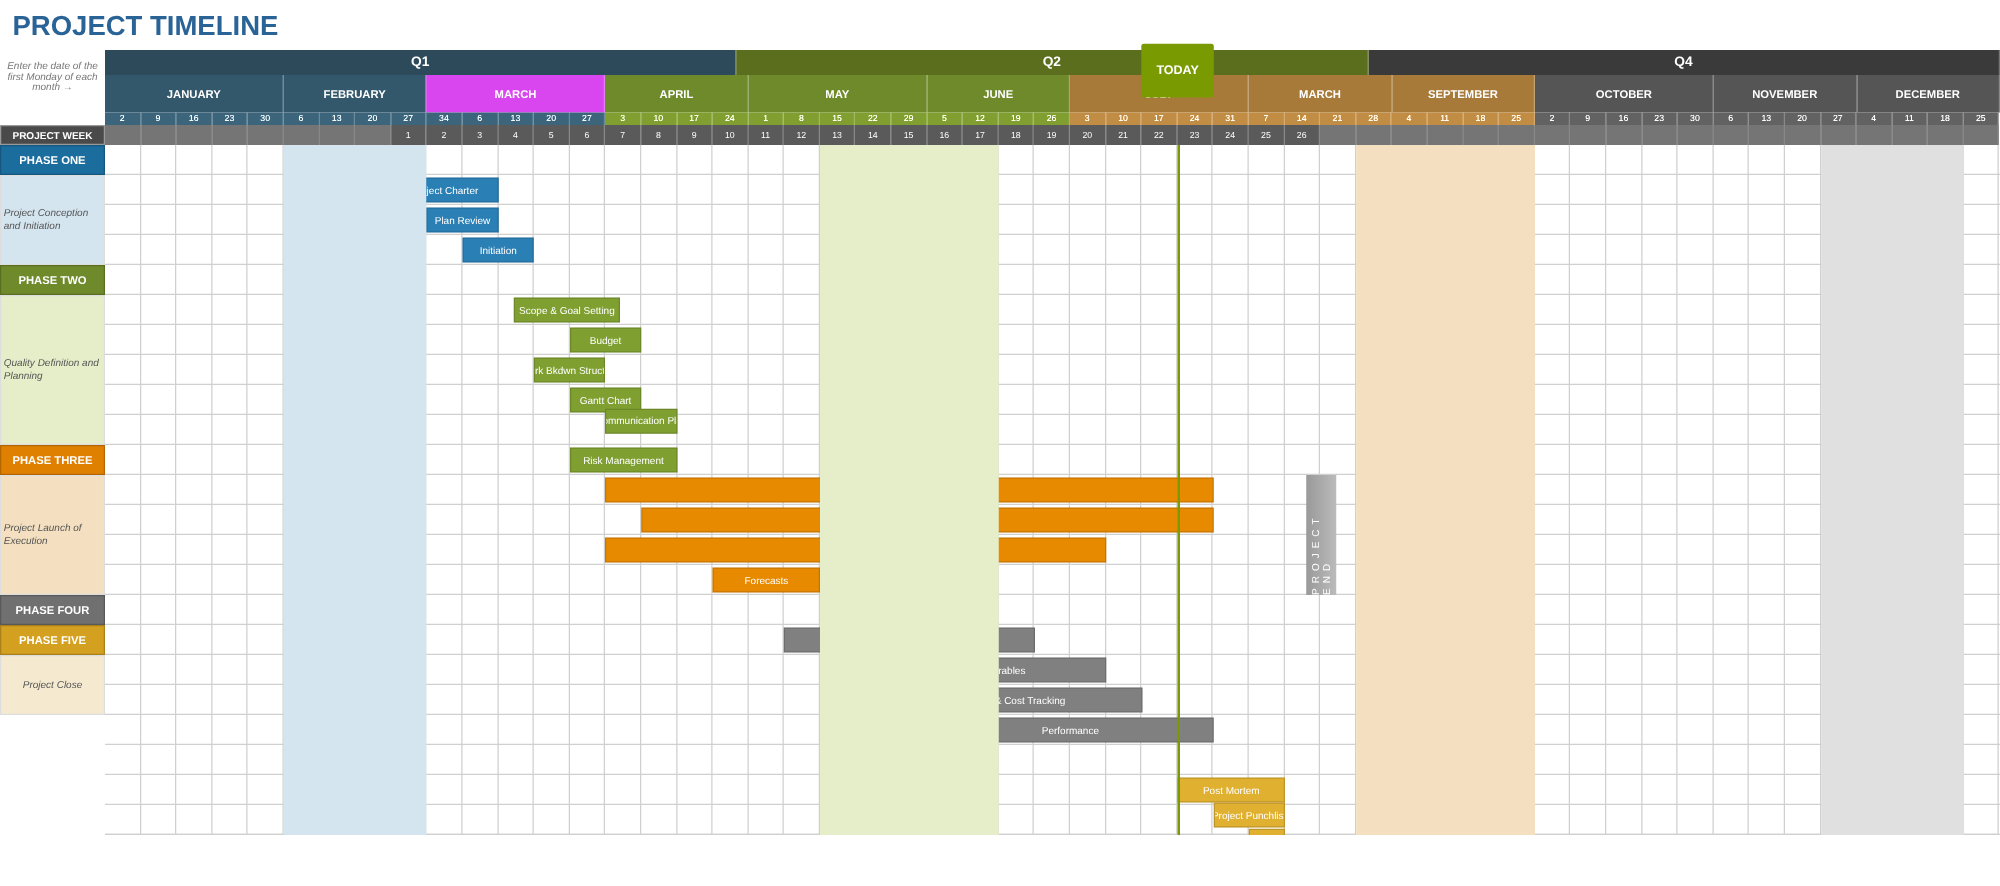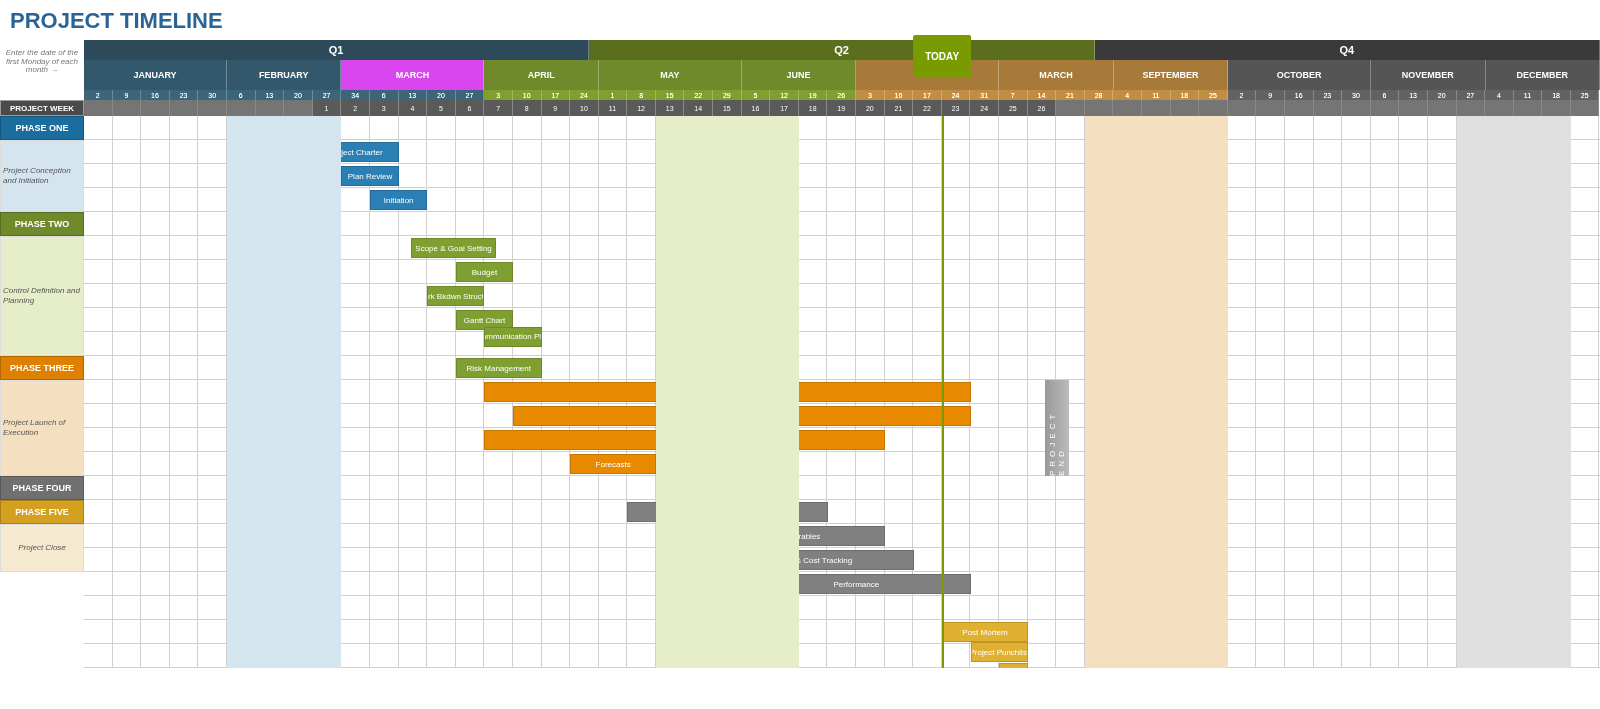--- a/index.html
+++ b/index.html
@@ -183,21 +183,21 @@
         <div class="c" style="width: 28.6038px;"></div>
         <div class="c" style="width: 28.6038px;"></div>
       </div>
   </div>
 
   <div class="body-area">
     <div class="phase-side" id="phase-side">
         <div class="phase-hdr" style="background: rgb(27, 109, 158);">PHASE ONE</div>
         <div class="phase-desc" style="height: 72px; background: rgb(212, 229, 240);">Project Conception and Initiation</div>
         <div class="phase-hdr" style="background: rgb(111, 138, 42);">PHASE TWO</div>
-        <div class="phase-desc" style="height: 120px; background: rgb(229, 238, 200);">Control Definition and Planning</div>
+        <div class="phase-desc" style="height: 120px; background: rgb(229, 238, 200);">Quality Definition and Planning</div>
         <div class="phase-hdr" style="background: rgb(224, 128, 0);">PHASE THREE</div>
         <div class="phase-desc" style="height: 96px; background: rgb(244, 224, 192);">Project Launch of Execution</div>
         <div class="phase-hdr" style="background: rgb(112, 112, 112);">PHASE FOUR</div>
         <div class="phase-hdr" style="background: rgb(212, 160, 32);">PHASE FIVE</div>
         <div class="phase-desc" style="height: 48px; background: rgb(245, 234, 208);">Project Close</div>
       </div>
     <div class="phase-grid" id="phase-grid" style="height: 552px;">
         <div class="vband" style="left: 143.019px; width: 114.415px; background: rgb(212, 229, 240);"></div>
         <div class="vband" style="left: 572.075px; width: 143.019px; background: rgb(229, 238, 200);"></div>
         <div class="vband" style="left: 1001.13px; width: 143.019px; background: rgb(244, 224, 192);"></div>

